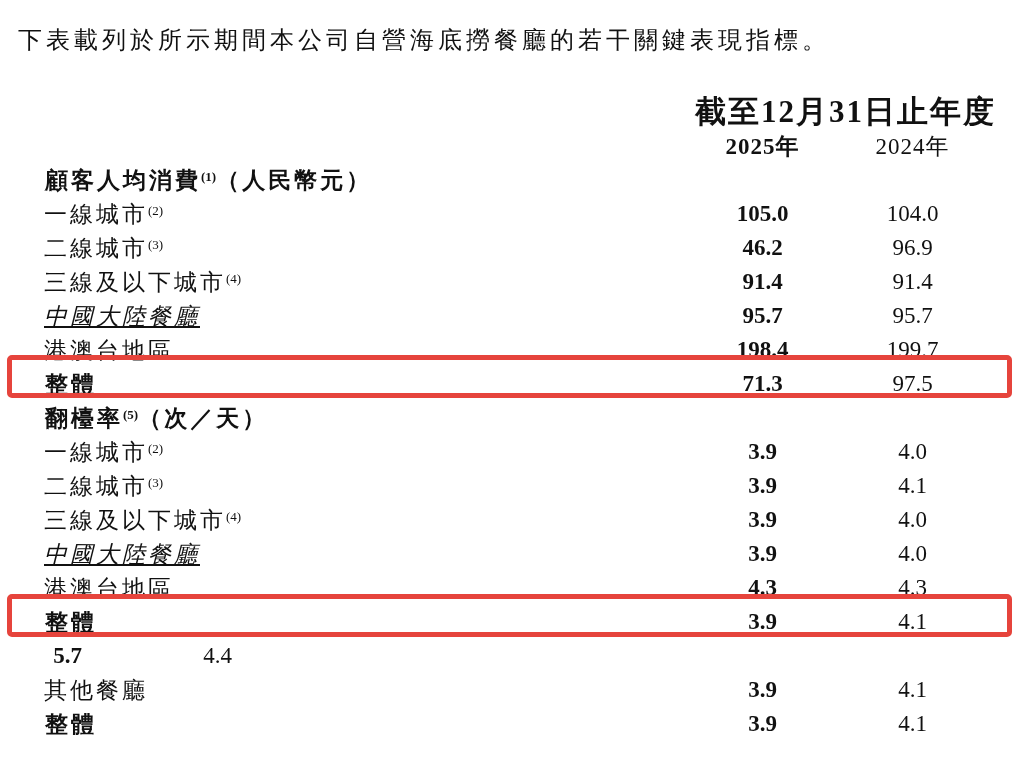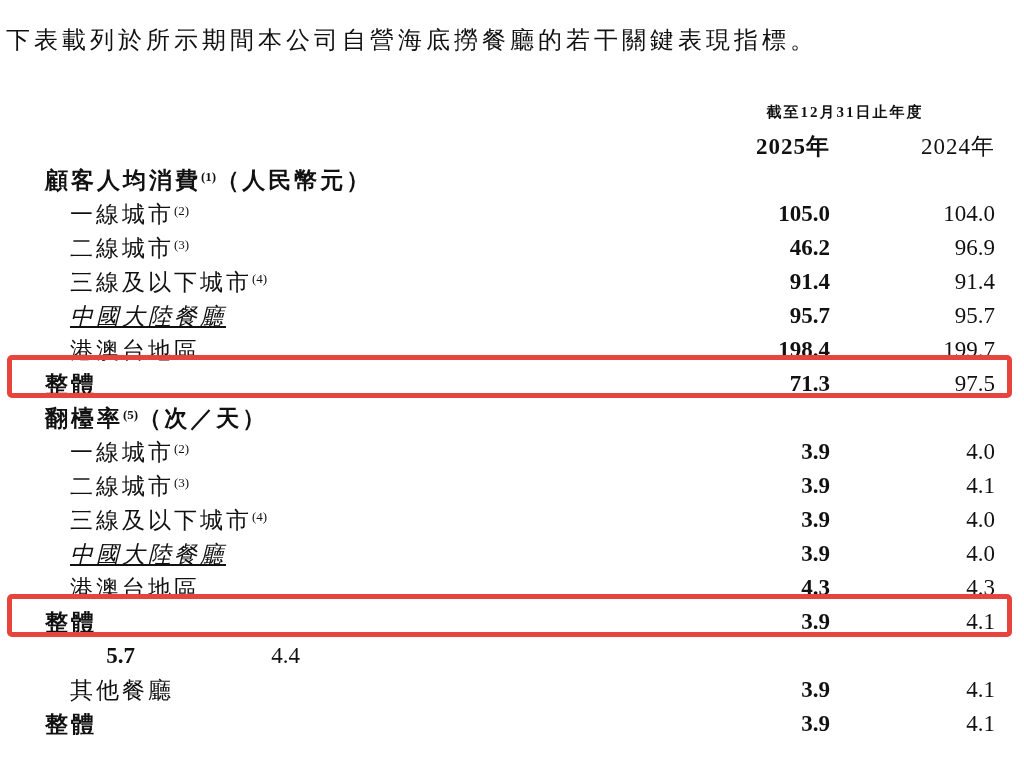--- a/index.html
+++ b/index.html
@@ -6,21 +6,21 @@
   html, body { width: 1024px; height: 768px; }
   body {
     position: relative;
     background: #ffffff;
     color: #111111;
     font-family: "Liberation Serif", "DejaVu Serif", serif;
     overflow: hidden;
   }
   .intro {
     position: absolute;
-    left: 6px;
+    left: 18px;
     top: 24px;
     font-size: 24px;
     letter-spacing: 4px;
     white-space: nowrap;
   }
   .kpi-table {
     position: absolute;
     left: 0;
     top: 95px;
     width: 995px;
@@ -30,42 +30,42 @@
     align-items: center;
     height: 34px;
     font-size: 23px;
   }
   .row .label {
     flex: 1;
     padding-left: 25px;
     letter-spacing: 3px;
     white-space: nowrap;
   }
-  .row.indent .label { padding-left: 70px; }
+  .row.indent .label { padding-left: 44px; }
   .row.section .label, .row.total .label { font-weight: bold; margin-left: 20px; }
   .row.italic .label { font-style: italic; text-decoration: underline; }
   .sup {
     font-size: 13px;
     vertical-align: 7px;
     letter-spacing: 0;
   }
   .v1, .v2 {
-    text-align: right;
+    text-align: center;
     letter-spacing: 0;
     white-space: nowrap;
   }
   .v1 { width: 135px; font-weight: bold; }
   .v2 { width: 165px; }
   .head-span {
     width: 300px;
     text-align: center;
     font-weight: bold;
     letter-spacing: 2px;
     white-space: nowrap;
-    font-size: 15px;
+    font-size: 31px;
   }
   .years .v1 { font-weight: bold; letter-spacing: 1px; }
   .years .v2 { letter-spacing: 1px; }
   .hl-box {
     position: absolute;
     left: 7px;
     width: 1005px;
     height: 43px;
     border: 5px solid #e6443c;
     border-radius: 5px;

